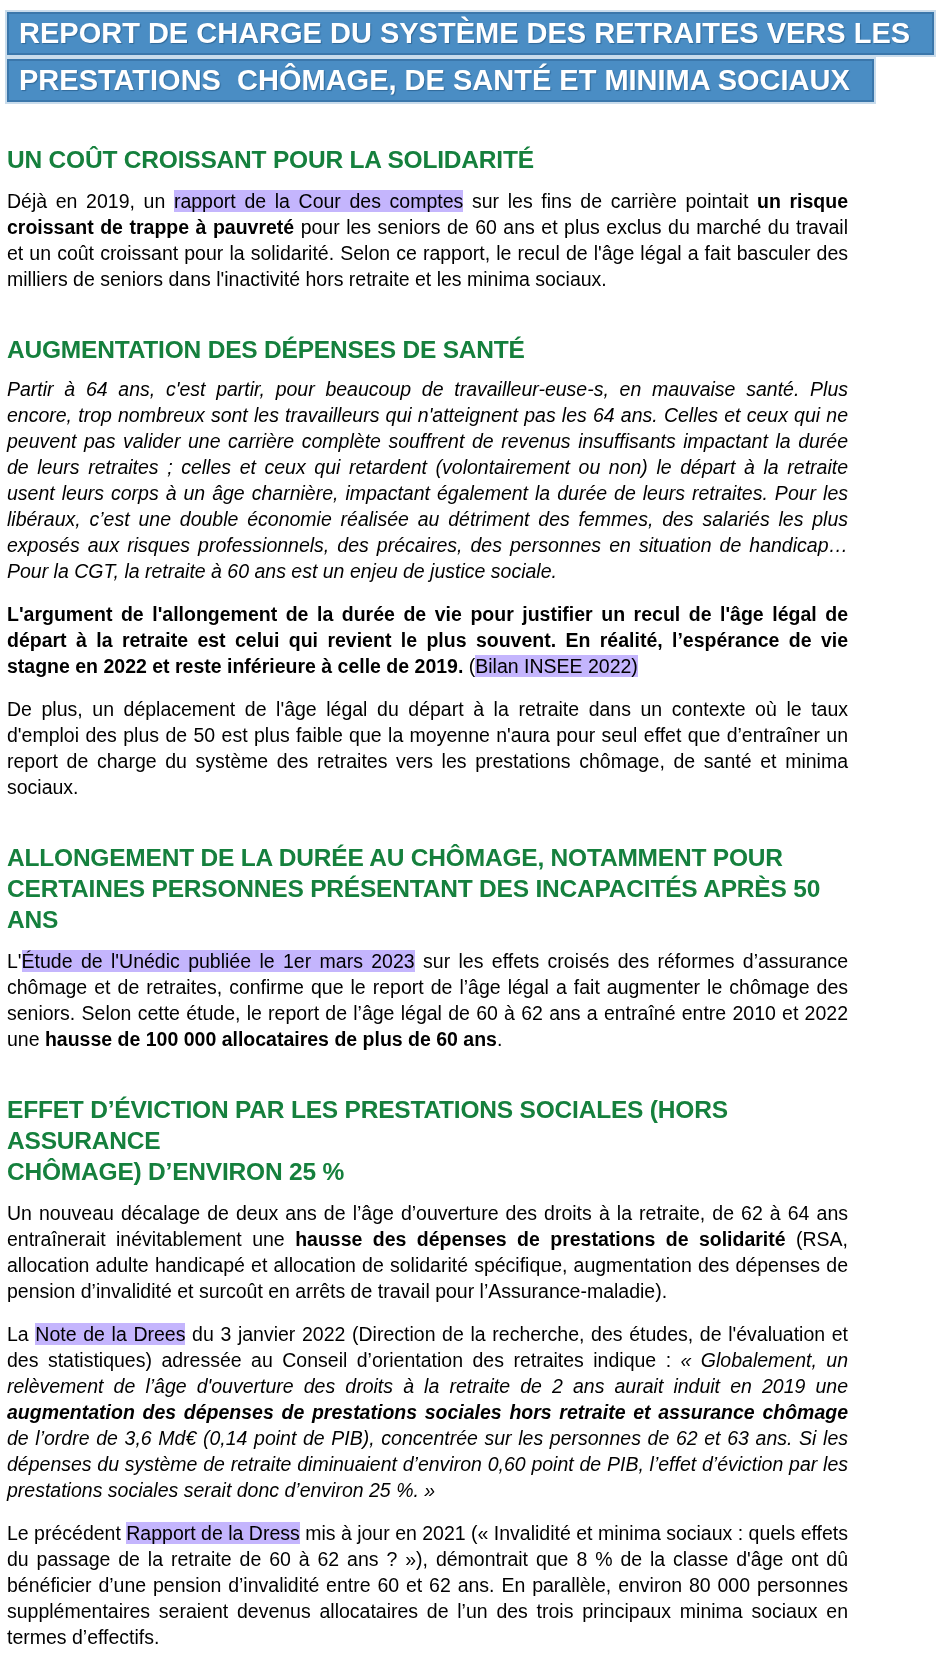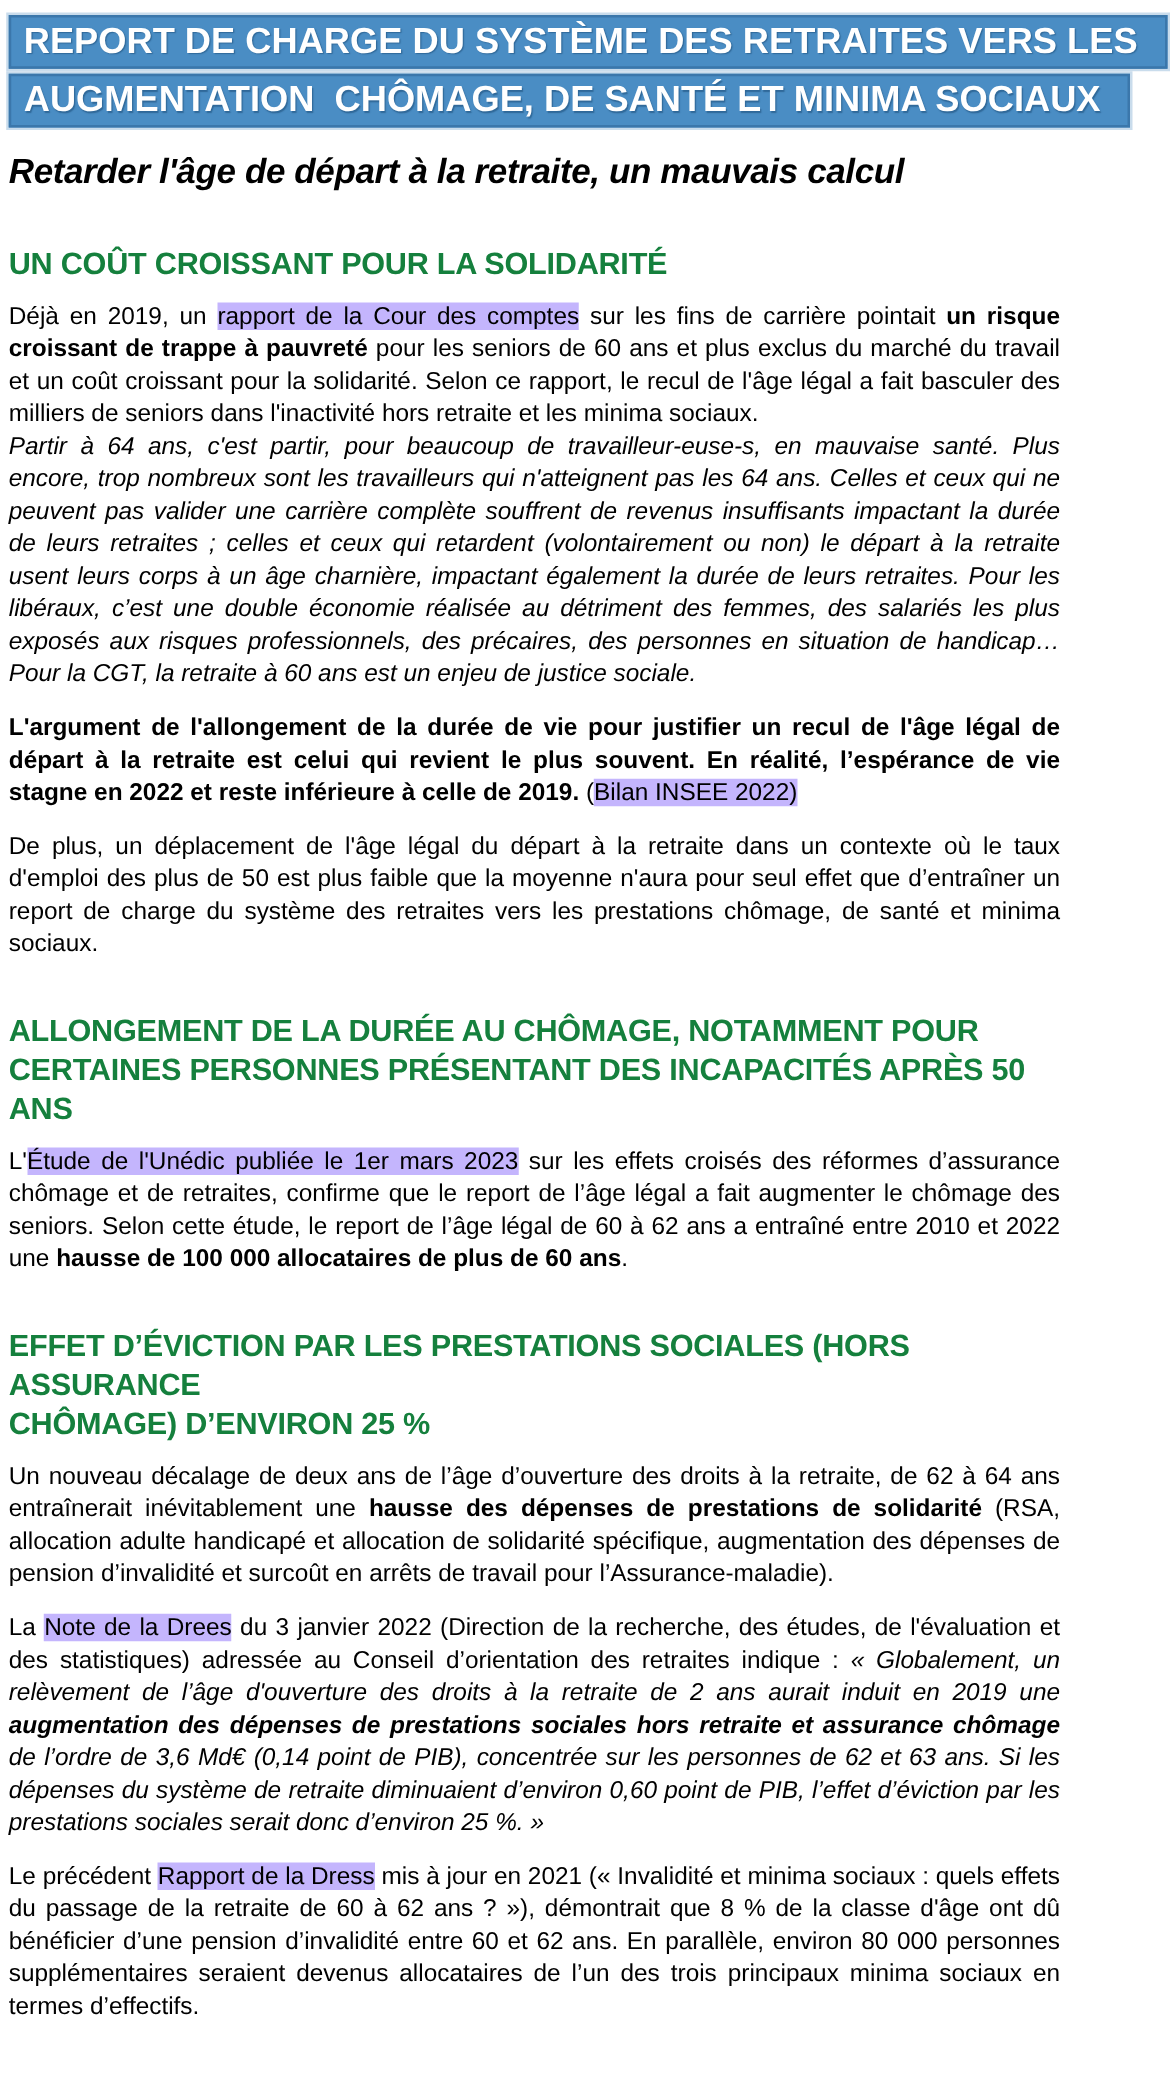--- a/index.html
+++ b/index.html
@@ -71,31 +71,31 @@
   .run-bi { font-style: italic; font-weight: bold; }
   .run-h { background: #c4b5fd; }
 </style>
 </head>
 <body>
 
 <div class="page">
 
   <header class="banner">
     <div class="banner-line">REPORT DE CHARGE DU SYSTÈME DES RETRAITES VERS LES</div>
-    <div class="banner-line">AUGMENTATION  CHÔMAGE, DE SANTÉ ET MINIMA SOCIAUX</div>
+    <div class="banner-line">PRESTATIONS  CHÔMAGE, DE SANTÉ ET MINIMA SOCIAUX</div>
   </header>
 
-  <p class="subtitle">Retarder l'âge de départ à la retraite, un mauvais calcul</p>
 
   <section>
     <h2 class="section-heading">UN COÛT CROISSANT POUR LA SOLIDARITÉ</h2>
     <p class="para"><span class="run-n">Déjà en 2019, un </span><span class="run-h">rapport de la Cour des comptes</span><span class="run-n"> sur les fins de carrière pointait </span><span class="run-b">un risque croissant de trappe à pauvreté</span><span class="run-n"> pour les seniors de 60 ans et plus exclus du marché du travail et un coût croissant pour la solidarité. Selon ce rapport, le recul de l'âge légal a fait basculer des milliers de seniors dans l'inactivité hors retraite et les minima sociaux.</span></p>
   </section>
 
   <section>
+    <h2 class="section-heading">AUGMENTATION DES DÉPENSES DE SANTÉ</h2>
     <p class="para tight"><span class="run-n">Partir à 64 ans, c'est partir, pour beaucoup de travailleur-euse-s, en mauvaise santé. Plus encore, trop nombreux sont les travailleurs qui n'atteignent pas les 64 ans. Celles et ceux qui ne peuvent pas valider une carrière complète souffrent de revenus insuffisants impactant la durée de leurs retraites ; celles et ceux qui retardent (volontairement ou non) le départ à la retraite usent leurs corps à un âge charnière, impactant également la durée de leurs retraites. Pour les libéraux, c’est une double économie réalisée au détriment des femmes, des salariés les plus exposés aux risques professionnels, des précaires, des personnes en situation de handicap… Pour la CGT, la retraite à 60 ans est un enjeu de justice sociale.</span></p>
     <p class="para roomy"><span class="run-b">L'argument de l'allongement de la durée de vie pour justifier un recul de l'âge légal de départ à la retraite est celui qui revient le plus souvent. En réalité, l’espérance de vie stagne en 2022 et reste inférieure à celle de 2019.</span><span class="run-n"> (</span><span class="run-h">Bilan INSEE 2022)</span></p>
     <p class="para roomy"><span class="run-n">De plus, un déplacement de l'âge légal du départ à la retraite dans un contexte où le taux d'emploi des plus de 50 est plus faible que la moyenne n'aura pour seul effet que d’entraîner un report de charge du système des retraites vers les prestations chômage, de santé et minima sociaux.</span></p>
   </section>
 
   <section>
     <h2 class="section-heading">ALLONGEMENT DE LA DURÉE AU CHÔMAGE, NOTAMMENT POUR<br>CERTAINES PERSONNES PRÉSENTANT DES INCAPACITÉS APRÈS 50 ANS</h2>
     <p class="para"><span class="run-n">L'</span><span class="run-h">Étude de l'Unédic publiée le 1er mars 2023</span><span class="run-n"> sur les effets croisés des réformes d’assurance chômage et de retraites, confirme que le report de l’âge légal a fait augmenter le chômage des seniors. Selon cette étude, le report de l’âge légal de 60 à 62 ans a entraîné entre 2010 et 2022 une </span><span class="run-b">hausse de 100 000 allocataires de plus de 60 ans</span><span class="run-n">.</span></p>
   </section>
 

